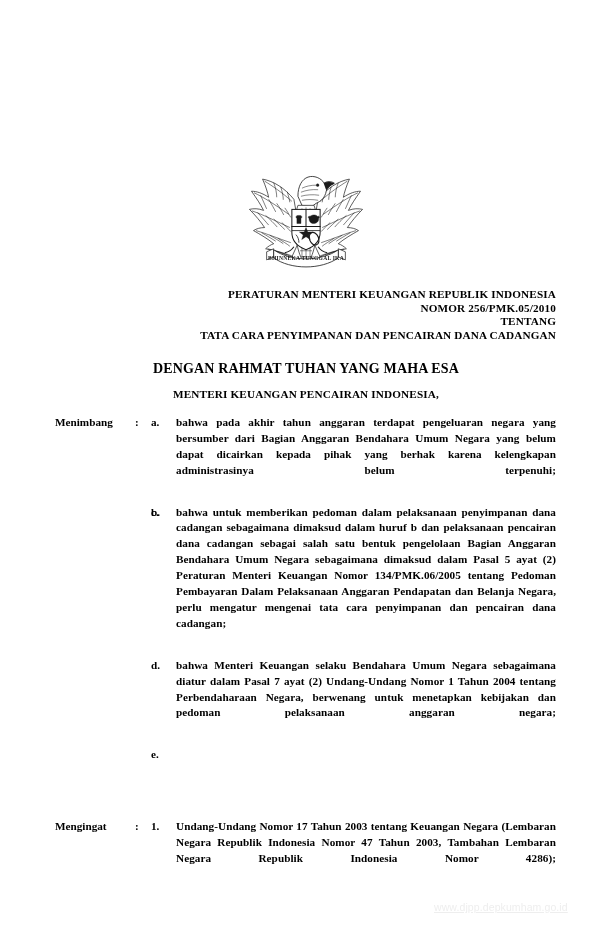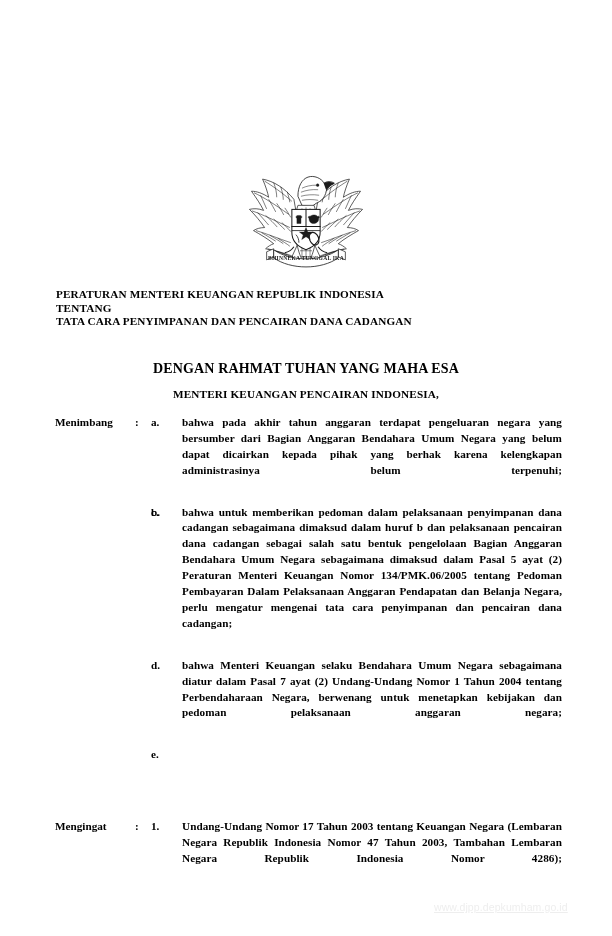--- a/index.html
+++ b/index.html
@@ -35,21 +35,21 @@
     width: 122px;
     height: 106px;
   }
 
   
   .title-block {
     position: absolute;
     left: 56px;
     top: 288px;
     width: 500px;
-    text-align: left;
+    text-align: right;
     font-weight: bold;
     font-size: 11.2px;
     line-height: 13.6px;
     letter-spacing: 0.15px;
   }
   .title-block .ln { display: block; white-space: nowrap; }
 
   .preamble-1 {
     position: absolute;
     left: 56px;
@@ -77,21 +77,20 @@
     left: 0;
     width: 612px;
   }
   #menimbang-section { top: 415px; }
   #mengingat-section { top: 819px; }
 
   .clause-row {
     position: relative;
     width: 500px;
     margin-bottom: 10px;
-    padding-left: 6px;
   }
   .clause-row:last-child { margin-bottom: 0; }
 
   .sec-label {
     position: absolute;
     left: 55px;
     top: 0;
     width: 80px;
     font-weight: bold;
     font-size: 11.2px;
@@ -266,20 +265,21 @@
           <path d="M198 166 L184 160 L184 176 L198 182 Z" fill="#ffffff" stroke="#1a1a1a" stroke-width="1.4"></path>
           <path d="M56 162 C90 186 150 186 184 162 L184 178 C150 202 90 202 56 178 Z" fill="#ffffff" stroke="#1a1a1a" stroke-width="1.6"></path>
           <text x="120" y="182" font-family="'Liberation Serif', serif" font-size="11" font-weight="bold" text-anchor="middle" fill="#1a1a1a" stroke="none" letter-spacing="0.5">BHINNEKA TUNGGAL IKA</text>
         </g>
       </svg>
     </span>
   </div>
 
   <div class="title-block">
     <span class="ln">PERATURAN MENTERI KEUANGAN REPUBLIK INDONESIA</span>
+    <span class="ln">NOMOR 256/PMK.05/2010</span>
     <span class="ln">TENTANG</span>
     <span class="ln">TATA CARA PENYIMPANAN DAN PENCAIRAN DANA CADANGAN</span>
   </div>
 
   <div class="preamble-1">DENGAN RAHMAT TUHAN YANG MAHA ESA</div>
   <div class="preamble-2">MENTERI KEUANGAN PENCAIRAN INDONESIA,</div>
 
   <div class="section" id="menimbang-section">
 
     <div class="clause-row">

